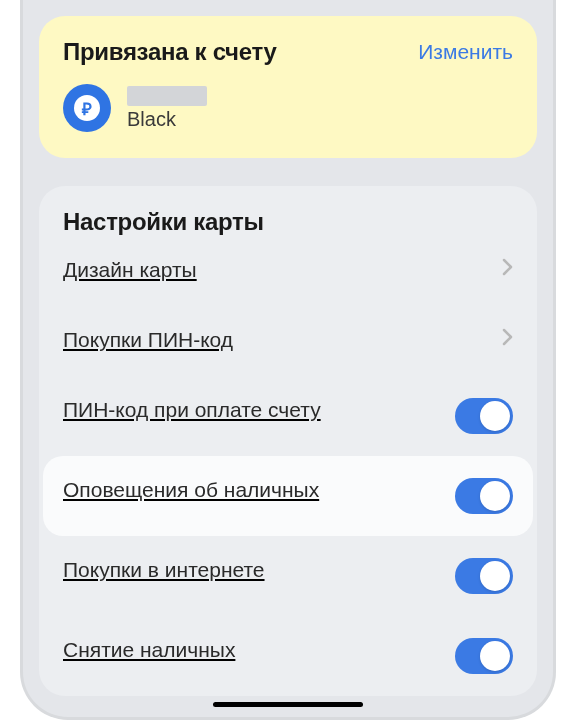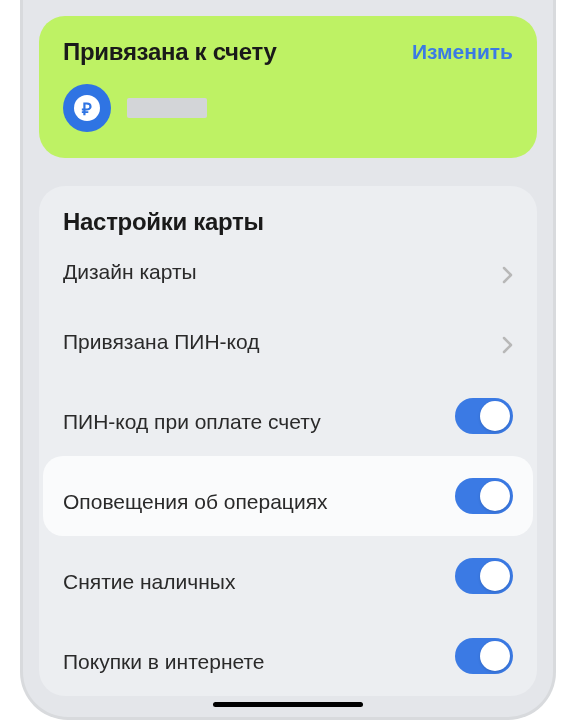--- a/index.html
+++ b/index.html
@@ -31,41 +31,41 @@
       bottom: 10px;
       left: 50%;
       transform: translateX(-50%);
       width: 150px;
       height: 5px;
       background: #000;
       border-radius: 3px;
     }
     
     .account-card {
-      background: #bef264;
+      background: #fef9c3;
       border-radius: 26px;
       padding: 22px 24px 26px 24px;
       margin-bottom: 28px;
     }
     .account-header {
       display: flex;
       justify-content: space-between;
       align-items: center;
       margin-bottom: 18px;
     }
     .account-title {
       font-size: 24px;
       font-weight: 700;
       color: #1a1a1a;
       letter-spacing: -0.3px;
     }
     .change-link {
       font-size: 21px;
       color: #3b7ae4;
-      font-weight: 700;
+      font-weight: 400;
       cursor: pointer;
     }
     .account-row {
       display: flex;
       align-items: center;
       gap: 16px;
     }
     .account-icon {
       width: 48px;
       height: 48px;
@@ -113,24 +113,25 @@
     }
     .settings-title {
       font-size: 24px;
       font-weight: 700;
       color: #1a1a1a;
       padding: 0 24px;
       letter-spacing: -0.3px;
     }
     .settings-row {
       display: flex;
-      align-items: flex-end;
+      align-items: flex-start;
       justify-content: space-between;
       padding: 22px 24px;
       min-height: 70px;
+      text-decoration: underline;
     }
     .settings-row.highlighted {
       background: #fafbfc;
       border-radius: 20px;
       margin: 0 4px;
       padding: 22px 20px;
     }
     .row-label {
       font-size: 21px;
       color: #2a2a2a;
@@ -170,68 +171,69 @@
     <div class="account-header">
       <div class="account-title">Привязана к счету</div>
       <div class="change-link">Изменить</div>
     </div>
     <div class="account-row">
       <div class="account-icon">
         <div class="ruble-inner">₽</div>
       </div>
       <div class="account-info">
         <div class="account-name-redacted"></div>
+        <div class="account-type">Black</div>
       </div>
     </div>
   </div>
 
   <div class="settings-section">
     <div class="settings-title">Настройки карты</div>
 
     <div class="settings-row">
       <div class="row-label">Дизайн карты</div>
       <span class="chevron">
         <svg width="11" height="18" viewBox="0 0 11 18" fill="none">
             <path d="M2 2 L9 9 L2 16" stroke="currentColor" stroke-width="2.5" stroke-linecap="round" stroke-linejoin="round"></path>
           </svg>
       </span>
     </div>
 
     <div class="settings-row">
-      <div class="row-label">Привязана ПИН-код</div>
+      <div class="row-label">Покупки ПИН-код</div>
       <span class="chevron">
         <svg width="11" height="18" viewBox="0 0 11 18" fill="none">
             <path d="M2 2 L9 9 L2 16" stroke="currentColor" stroke-width="2.5" stroke-linecap="round" stroke-linejoin="round"></path>
           </svg>
       </span>
     </div>
 
     <div class="settings-row">
       <div class="row-label">ПИН-код при оплате счету</div>
       <div class="toggle">
           <div class="toggle-knob"></div>
         </div>
     </div>
 
     <div class="settings-row highlighted">
-      <div class="row-label">Оповещения об операциях</div>
+      <div class="row-label">Оповещения об наличных</div>
+      <div class="toggle">
+          <div class="toggle-knob"></div>
+        </div>
+    </div>
+
+    <div class="settings-row">
+      <div class="row-label">Покупки в интернете</div>
       <div class="toggle">
           <div class="toggle-knob"></div>
         </div>
     </div>
 
     <div class="settings-row">
       <div class="row-label">Снятие наличных</div>
-      <div class="toggle">
-          <div class="toggle-knob"></div>
-        </div>
-    </div>
-
-    <div class="settings-row">
-      <div class="row-label">Покупки в интернете</div>
       <div class="toggle">
           <div class="toggle-knob"></div>
         </div>
     </div>
   </div>
 
   <div class="home-indicator"></div>
 </div>
 
 </body></html>

